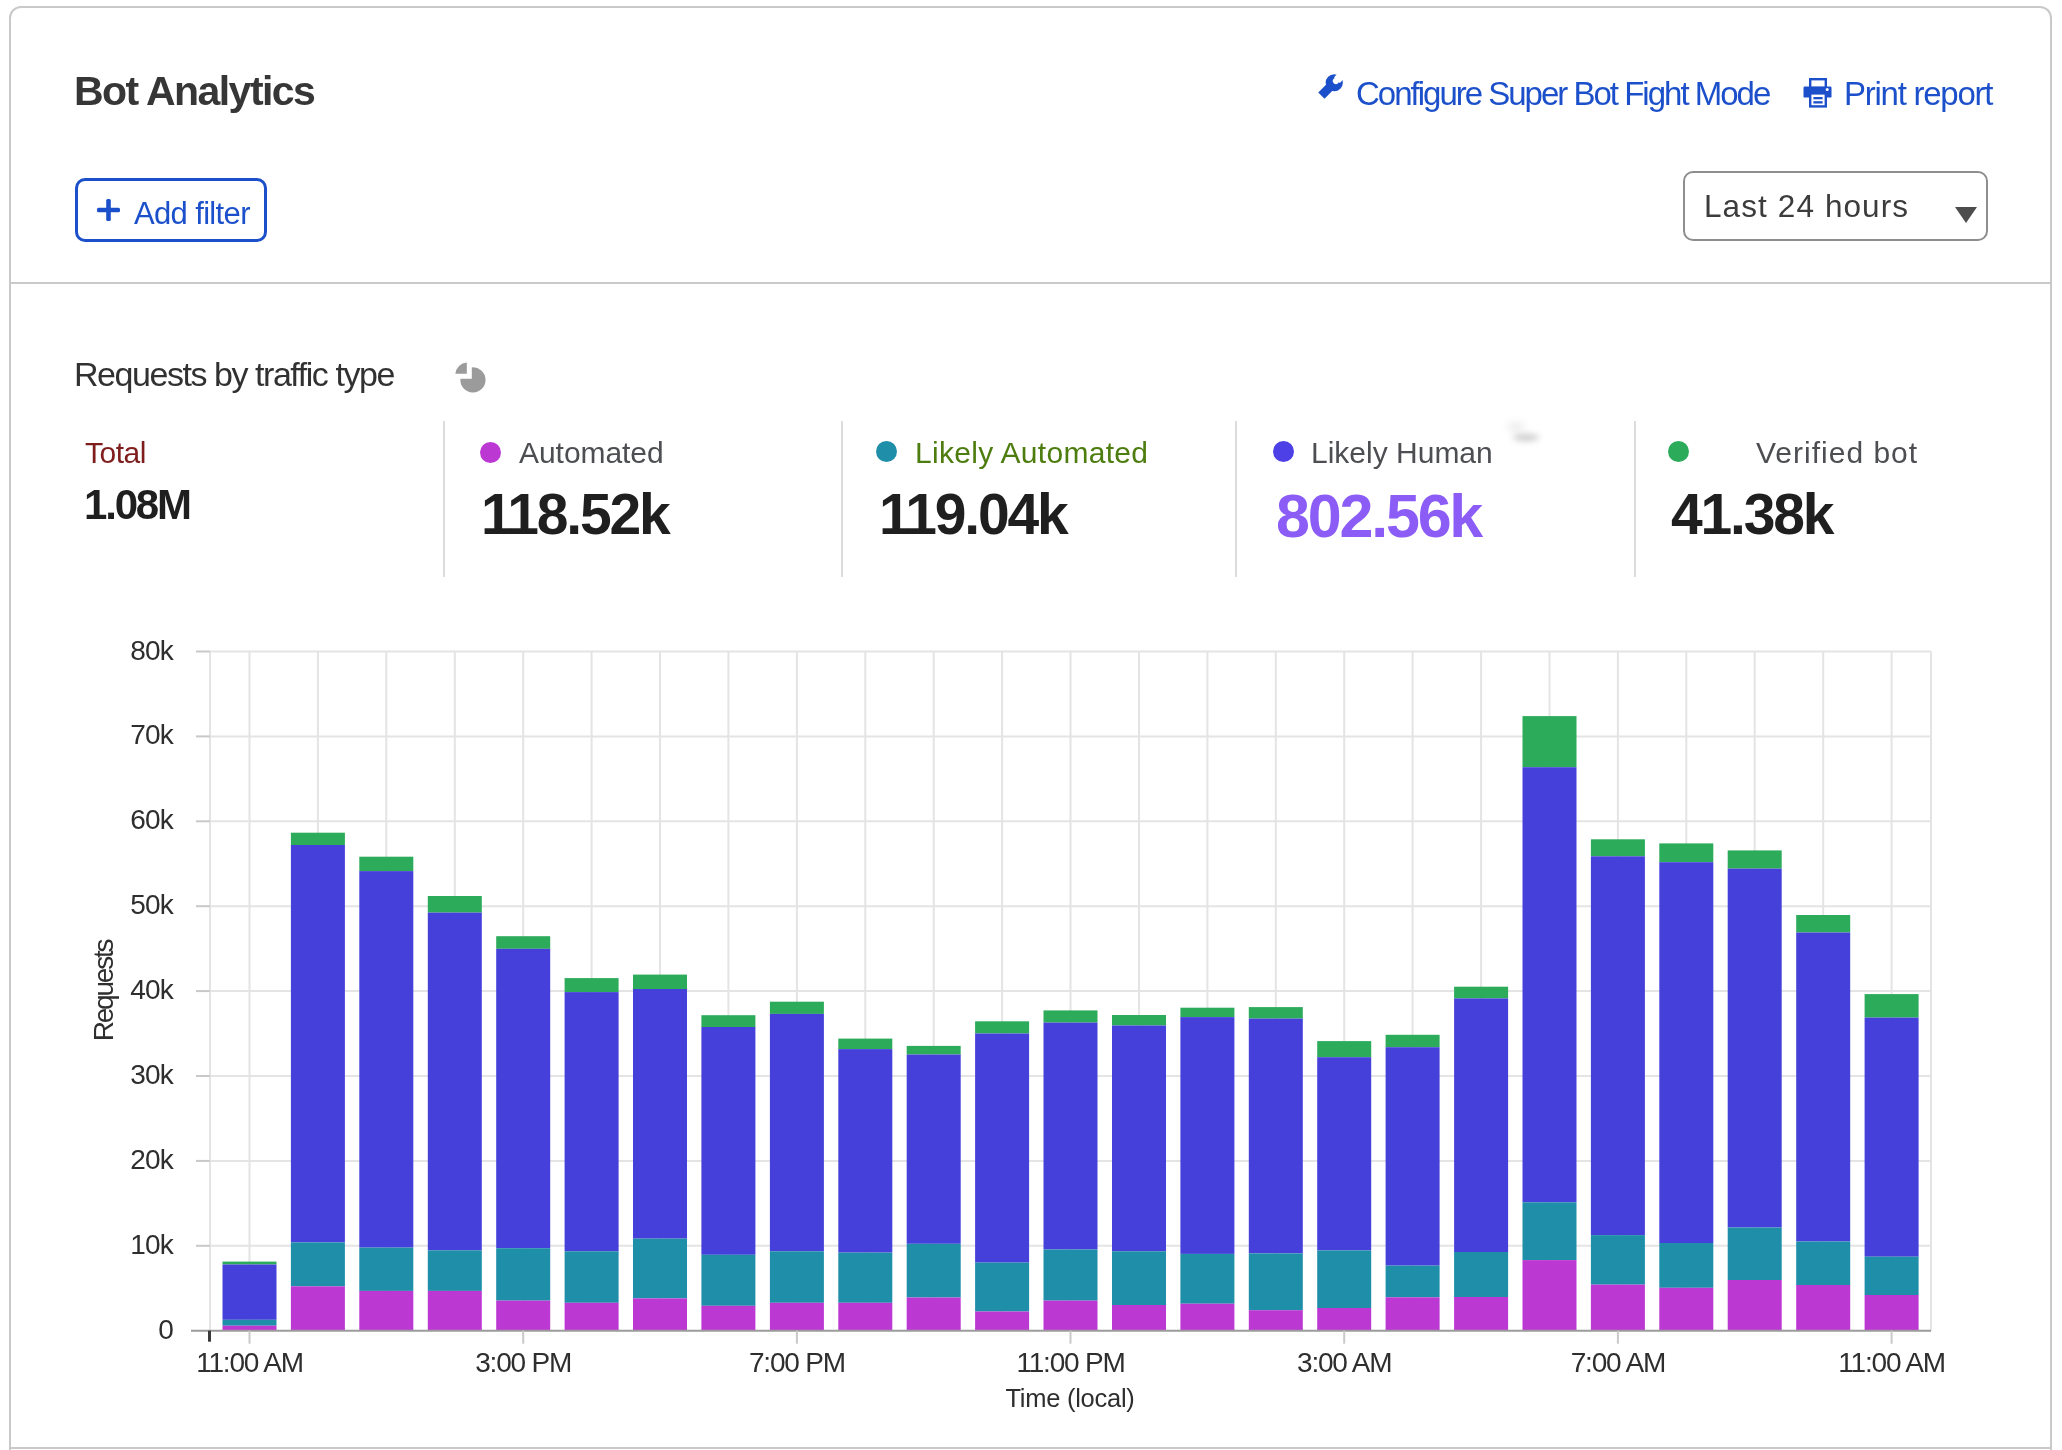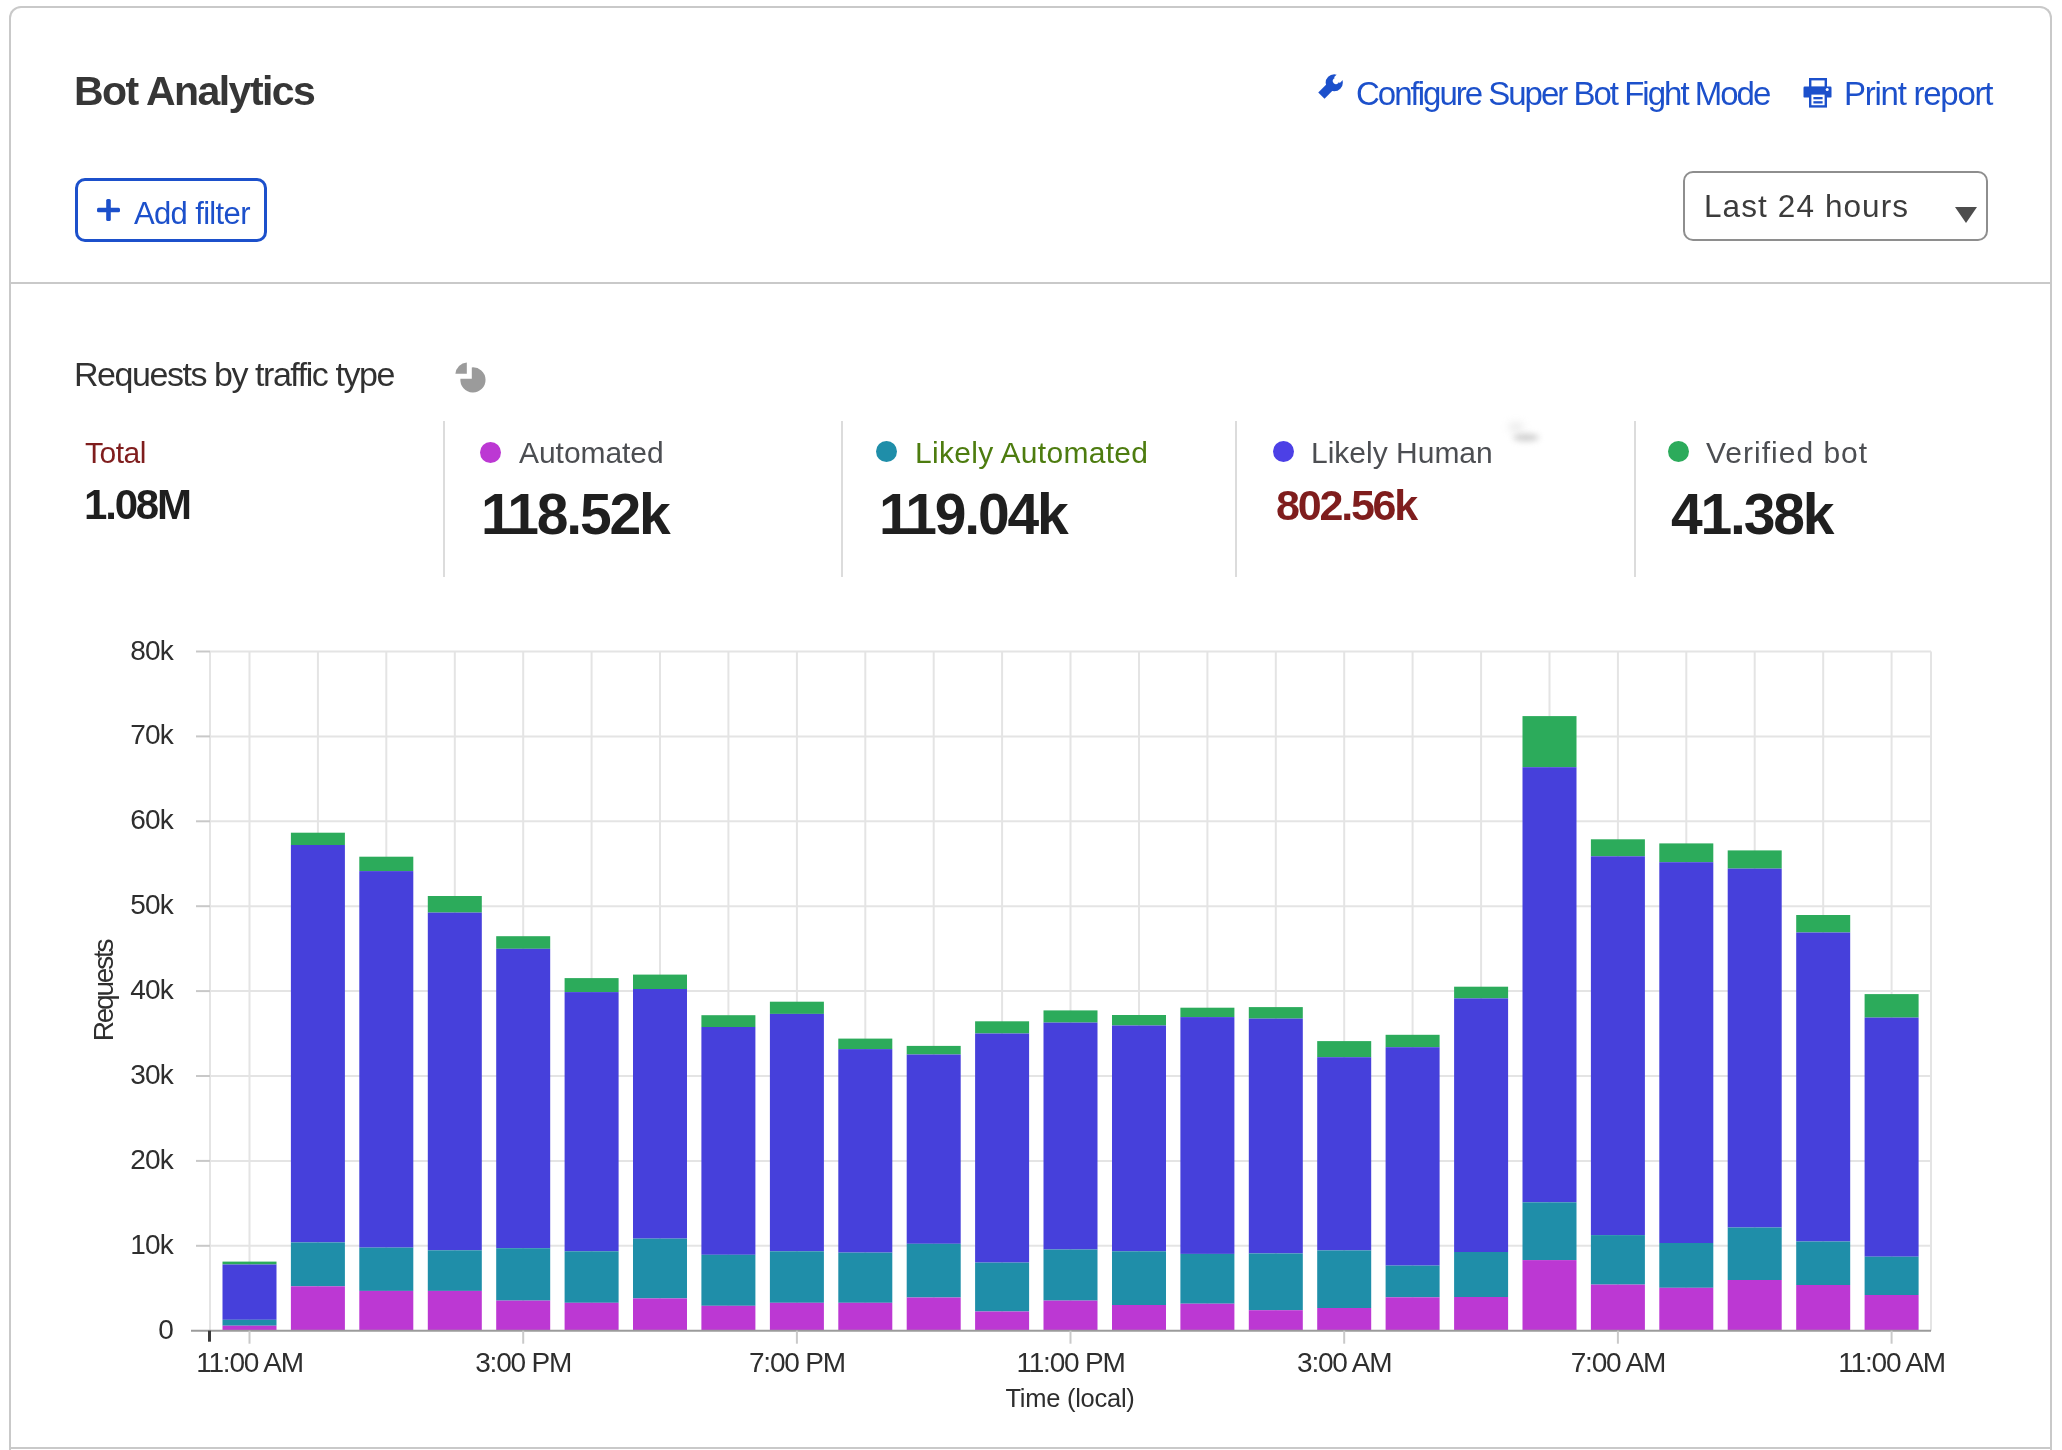--- a/index.html
+++ b/index.html
@@ -58,24 +58,24 @@
 <div class="abs" style="left:480px;top:442px;width:21px;height:21px;border-radius:50%;background:#bc38d3"></div>
 <div class="abs" style="left:519px;top:436px;font-size:30px;color:#4c4e52;letter-spacing:-0.05px">Automated</div>
 <div class="abs" style="left:481px;top:481px;font-size:57px;font-weight:700;color:#1f1f1f;letter-spacing:-2.2px">118.52k</div>
 
 <div class="abs" style="left:876px;top:441px;width:21px;height:21px;border-radius:50%;background:#1f8ea9"></div>
 <div class="abs" style="left:915px;top:436px;font-size:30px;color:#4d7c0f;letter-spacing:0.3px">Likely Automated</div>
 <div class="abs" style="left:879px;top:481px;font-size:57px;font-weight:700;color:#1f1f1f;letter-spacing:-2.2px">119.04k</div>
 
 <div class="abs" style="left:1273px;top:441px;width:21px;height:21px;border-radius:50%;background:#4c40e6"></div>
 <div class="abs" style="left:1311px;top:436px;font-size:30px;color:#4c4e52;letter-spacing:0px">Likely Human</div>
-<div class="abs" style="left:1276px;top:481px;font-size:43px;font-weight:700;color:#7f1d1d;letter-spacing:-2.2px">802.56k</div>
+<div class="abs" style="left:1276px;top:481px;font-size:61px;font-weight:700;color:#8b5cf6;letter-spacing:-2.2px">802.56k</div>
 
 <div class="abs" style="left:1668px;top:441px;width:21px;height:21px;border-radius:50%;background:#2cab5b"></div>
-<div class="abs" style="left:1706px;top:436px;font-size:30px;color:#4c4e52;letter-spacing:1.0px">Verified bot</div>
+<div class="abs" style="left:1756px;top:436px;font-size:30px;color:#4c4e52;letter-spacing:1.0px">Verified bot</div>
 <div class="abs" style="left:1671px;top:481px;font-size:57px;font-weight:700;color:#1f1f1f;letter-spacing:-2.2px">41.38k</div>
 
 <div style="position:absolute;left:1513px;top:434px;width:26px;height:7px;background:#9f9f9f;border-radius:50%;filter:blur(3px);opacity:0.55"></div>
 <div style="position:absolute;left:1508px;top:423px;width:16px;height:8px;background:#c8c8c8;border-radius:50%;filter:blur(4px);opacity:0.45"></div>
 
 <svg class="abs" style="left:0;top:0" width="2062" height="1450" viewBox="0 0 2062 1450" font-family="Liberation Sans,sans-serif">
 <line x1="210.0" y1="1245.8" x2="1931.0" y2="1245.8" stroke="#e4e4e4" stroke-width="2"></line>
 <line x1="210.0" y1="1160.9" x2="1931.0" y2="1160.9" stroke="#e4e4e4" stroke-width="2"></line>
 <line x1="210.0" y1="1076.0" x2="1931.0" y2="1076.0" stroke="#e4e4e4" stroke-width="2"></line>
 <line x1="210.0" y1="991.1" x2="1931.0" y2="991.1" stroke="#e4e4e4" stroke-width="2"></line>

